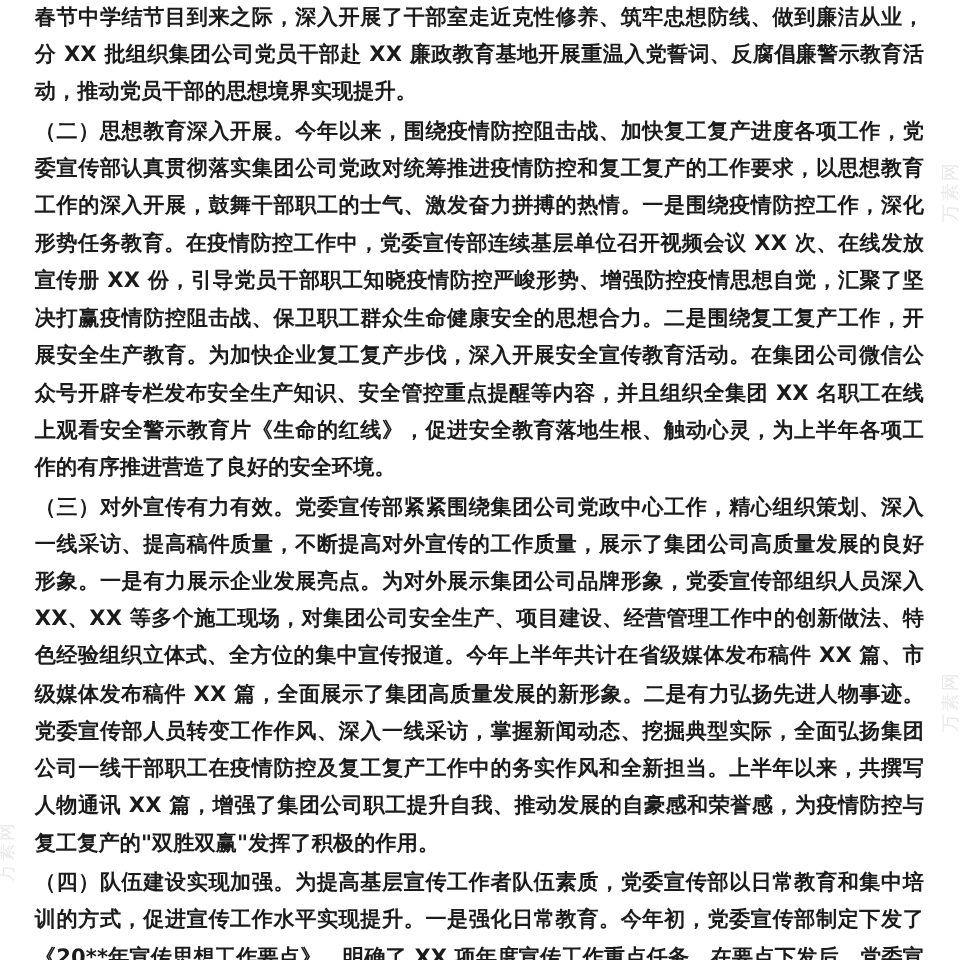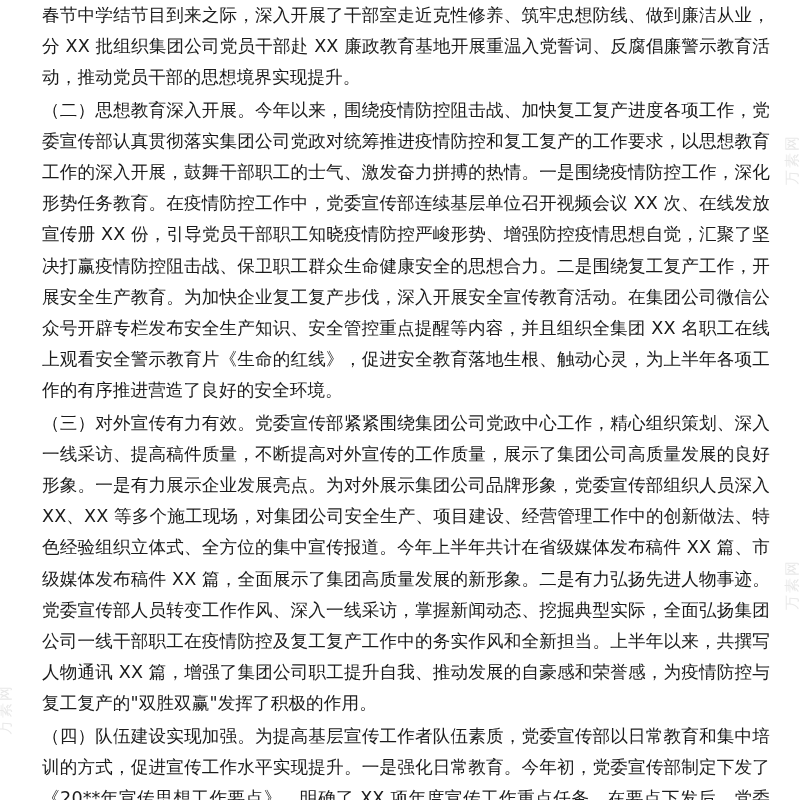--- a/index.html
+++ b/index.html
@@ -20,28 +20,28 @@
     height: 800px;
     box-sizing: border-box;
     padding: 0 30px 0 26px;
     overflow: hidden;
   }
   .doc-body {
     position: relative;
     z-index: 2;
   }
   p.para {
-    margin: 0 0 1px 16px;
+    margin: 0 0 1px 3px;
     font-size: 17.6px;
     line-height: 31.2px;
     color: #1b1b1b;
     text-align: justify;
     text-justify: inter-ideograph;
     letter-spacing: 0.1px;
-    font-weight: 400;
+    font-weight: 700;
   }
   p.first {
     text-indent: 0;
   }
   p.indent {
     text-indent: 0;
   }
   .clip-top {
     margin-top: -2px;
   }

